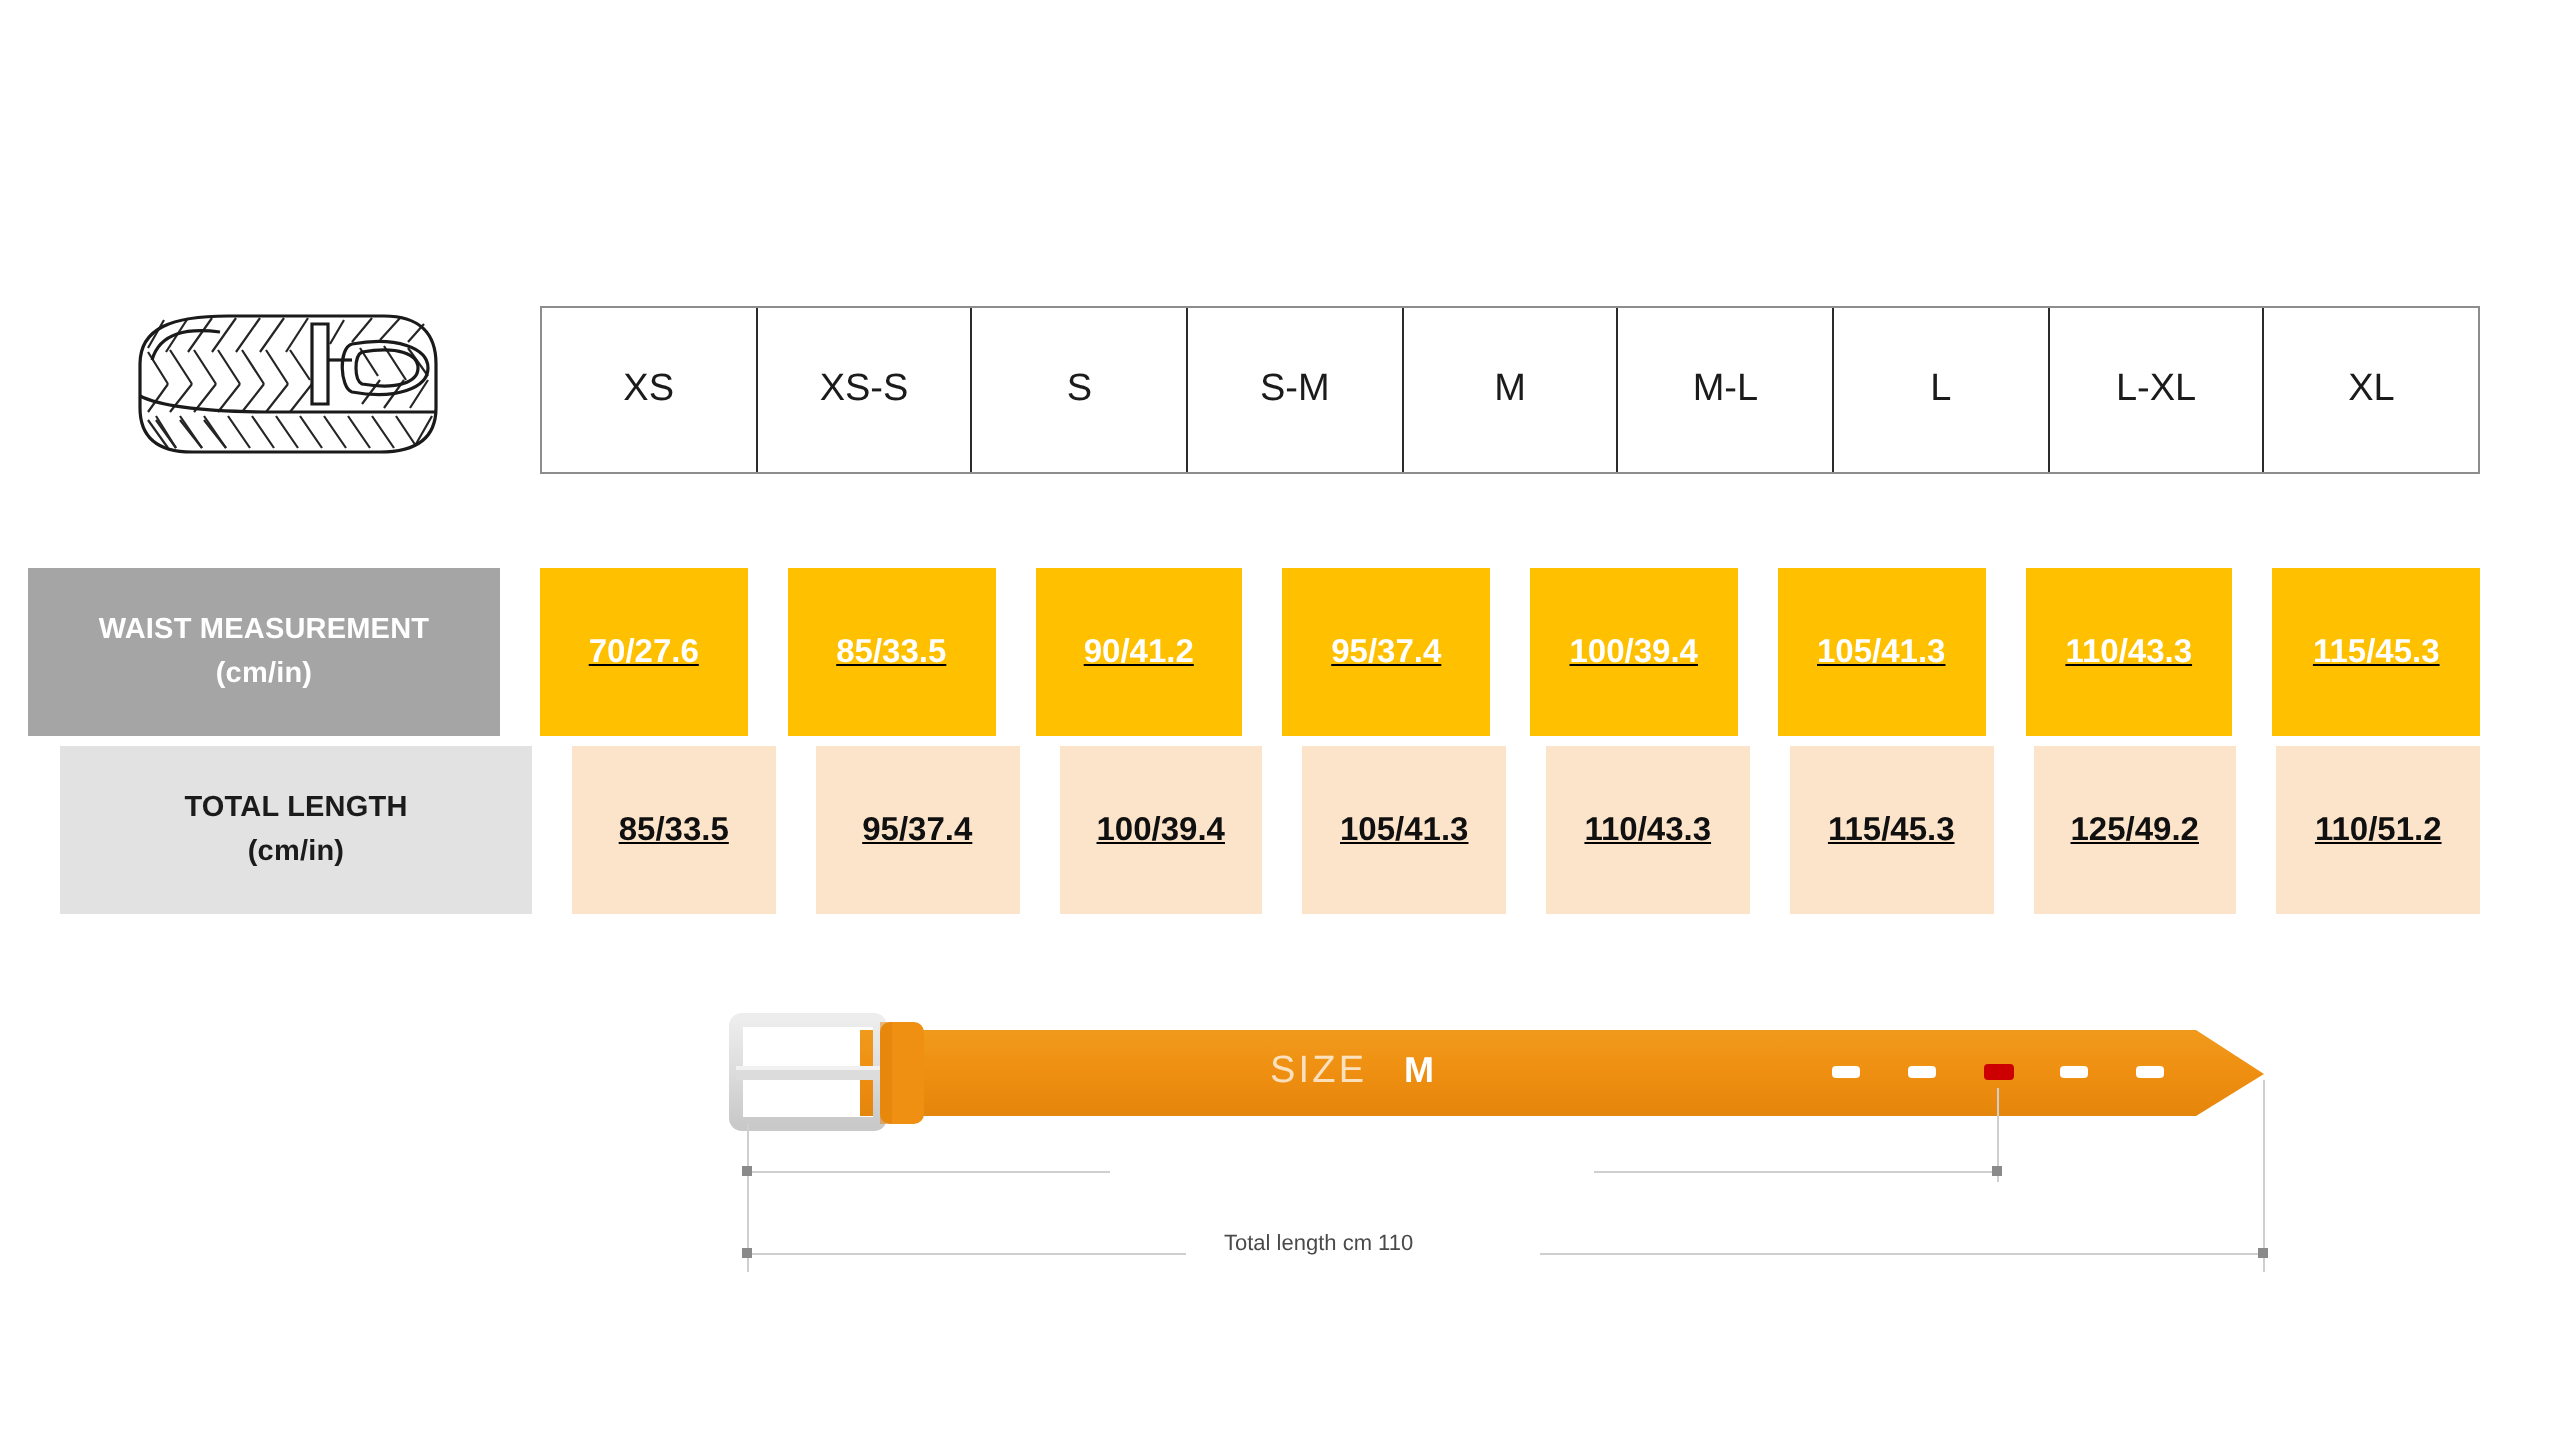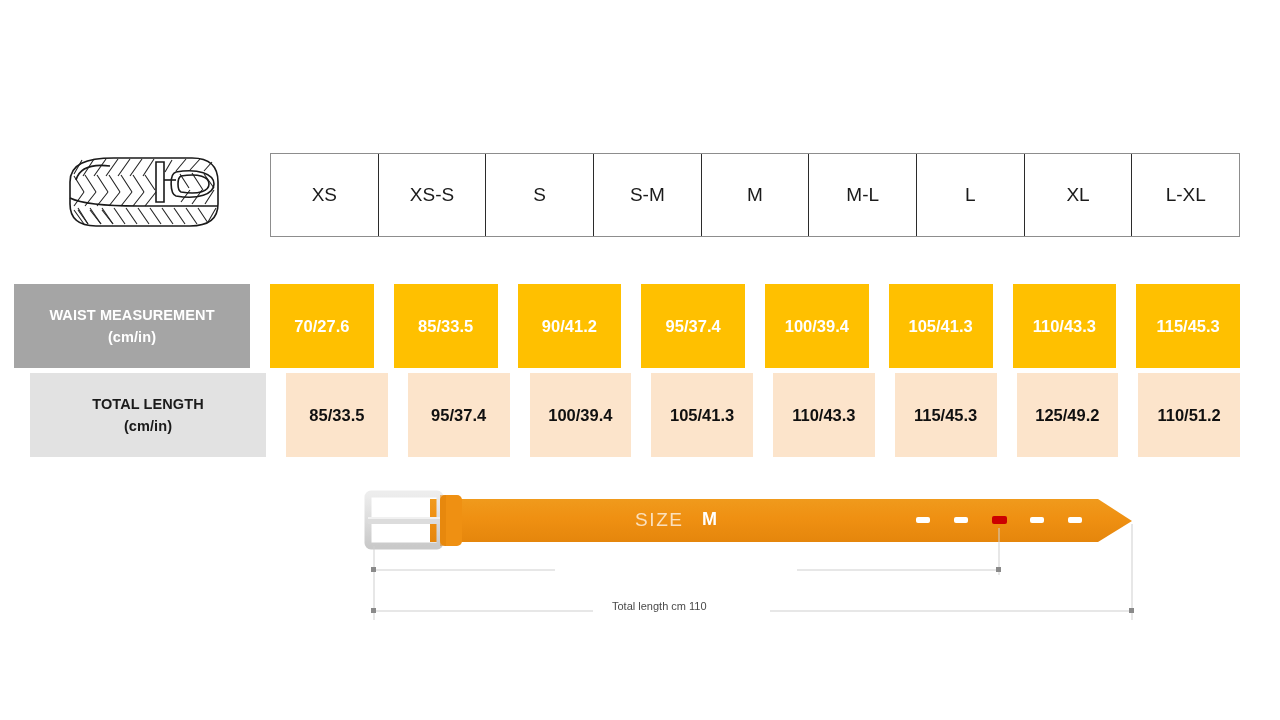--- a/index.html
+++ b/index.html
@@ -78,37 +78,38 @@
   }
   .row-waist .row-label  { background: #a5a5a5; color: #ffffff; }
   .row-length .row-label { background: #e2e2e2; color: #1b1b1b; }
 
   .row-gap { flex: 0 0 20px; }
 
   .row-cells {
     flex: 1 1 auto;
     display: flex;
     gap: 20px;
+    text-decoration: underline;
   }
   .meas-cell {
     flex: 1 1 0;
     display: flex;
     align-items: center;
     justify-content: center;
     font-size: 16.5px;
     font-weight: bold;
   }
   .row-waist .meas-cell  { background: #ffc000; color: #ffffff; }
   .row-length .meas-cell { background: #fce4cb; color: #101010; }
 
   
   .belt-diagram {
     position: absolute;
     left: 350px;
-    top: 480px;
+    top: 496px;
     width: 820px;
     height: 160px;
     text-decoration: underline;
   }
   .belt-size-text {
     position: absolute;
     left: 285px;
     top: 29px;
     font-size: 19px;
     letter-spacing: 1.6px;
@@ -185,22 +186,22 @@
   </div>
 
   <div class="size-table">
     <div class="size-cell">XS</div>
     <div class="size-cell">XS-S</div>
     <div class="size-cell">S</div>
     <div class="size-cell">S-M</div>
     <div class="size-cell">M</div>
     <div class="size-cell">M-L</div>
     <div class="size-cell">L</div>
+    <div class="size-cell">L-XL</div>
     <div class="size-cell">XL</div>
-    <div class="size-cell">L-XL</div>
   </div>
 
   <div class="meas-row row-waist">
     <div class="row-label">
       <span>WAIST MEASUREMENT</span>
       <span>(cm/in)</span>
     </div>
     <div class="row-gap"></div>
     <div class="row-cells">
       <div class="meas-cell">70/27.6</div>

